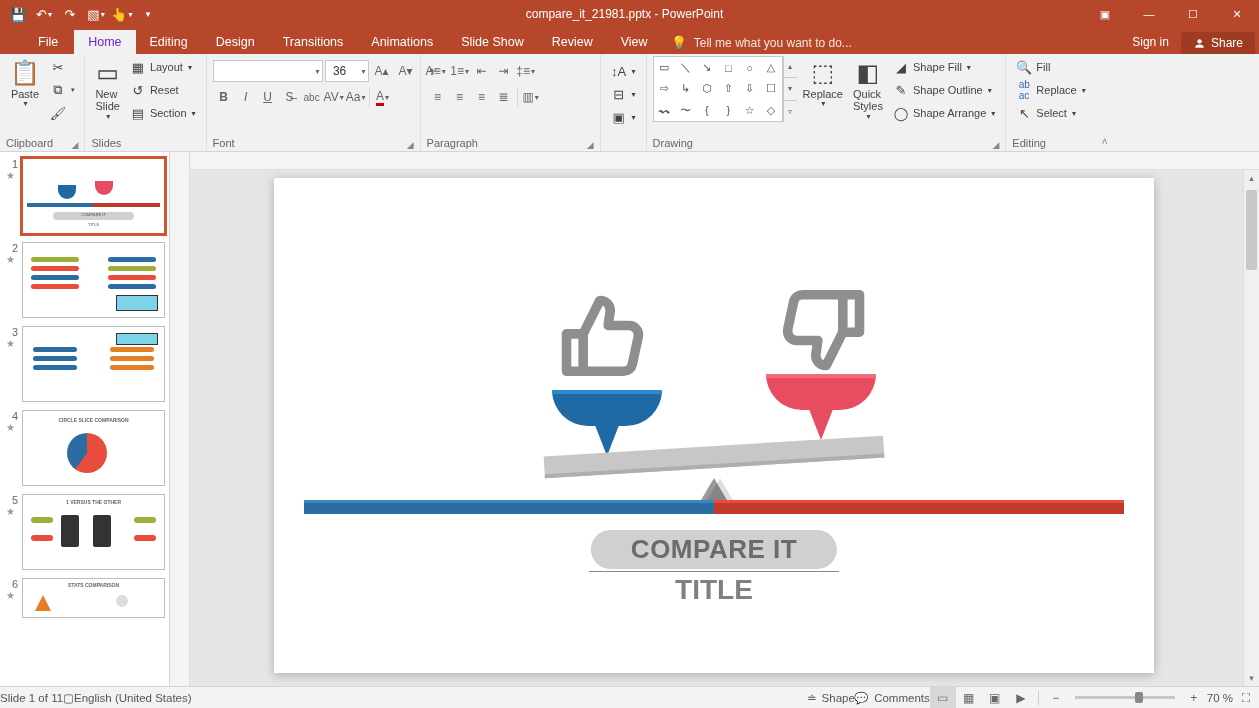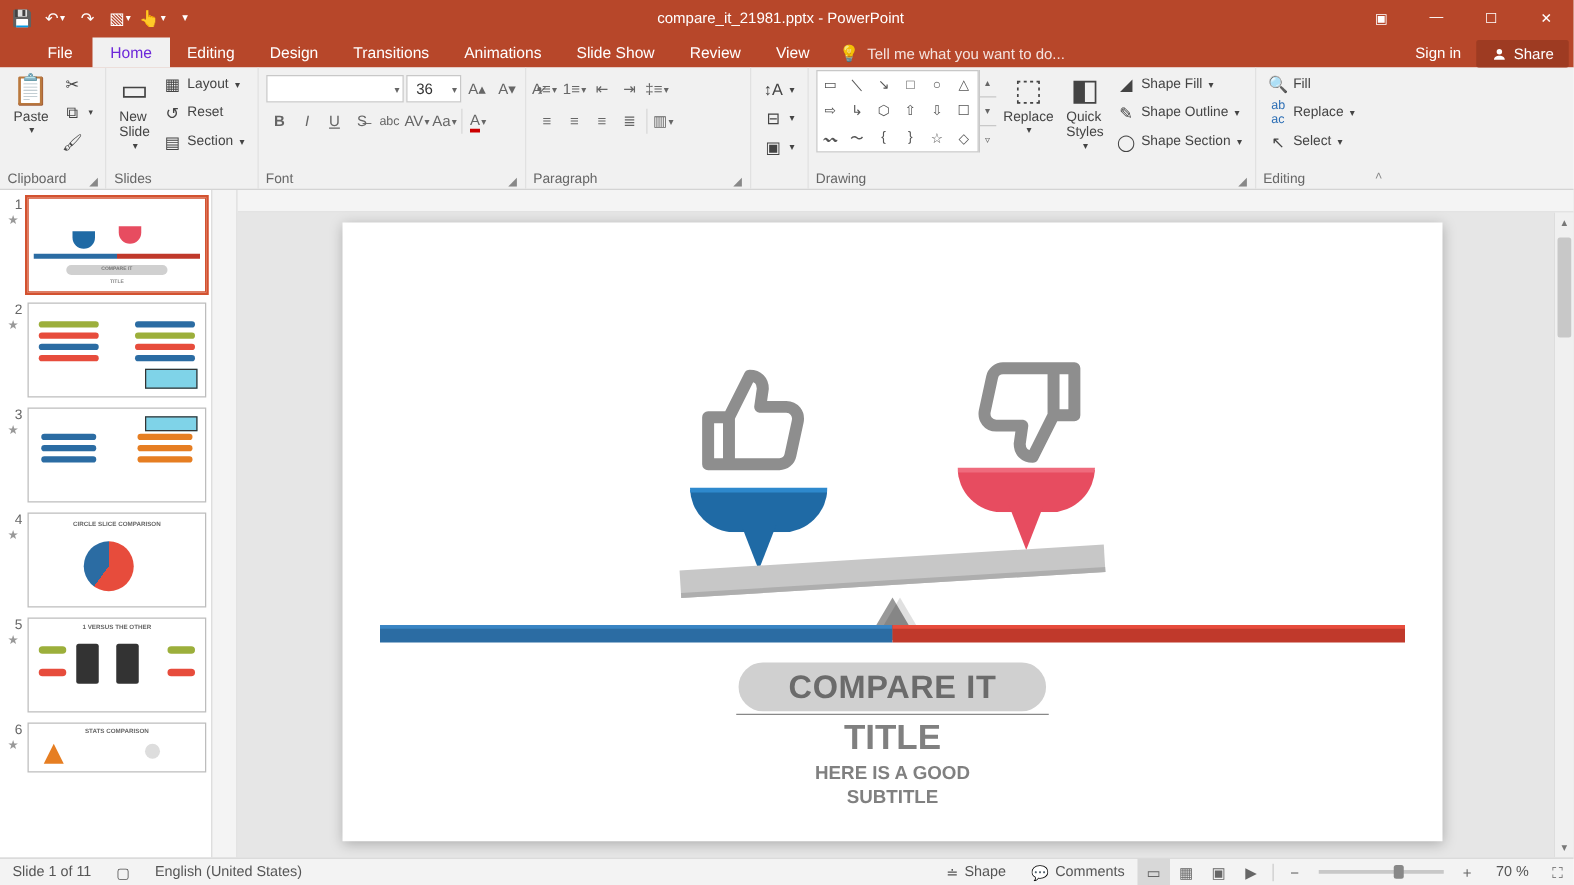--- a/index.html
+++ b/index.html
@@ -89,21 +89,21 @@
 .thumb-icon { position:absolute; width:100px; height:100px; }
 .thumb-icon.up { left:280px; top:110px; }
 .thumb-icon.down { left:498px; top:100px; }
 .badge { position:absolute; left:50%; top:352px; transform:translateX(-50%); background:#d0d0d0; border-radius:20px; padding:4px 40px; font-weight:800; font-size:26px; color:#6b6b6b; letter-spacing:.5px;}
 .title-line{ position:absolute; left:50%; top:393px; transform:translateX(-50%); width:250px; border-top:1px solid #888;}
 .title-txt{ position:absolute; left:0; right:0; top:396px; text-align:center; font-weight:800; font-size:28px; color:#808080;}
 .subtitle { position:absolute; left:0; right:0; top:432px; text-align:center; font-weight:700; font-size:15px; color:#808080; line-height:1.25;}
 
 
 .status { position:absolute; left:0; right:0; bottom:0; height:22px; background:#f3f3f3; border-top:1px solid #d4d4d4; display:flex; align-items:center; font-size:11.5px; color:#555; }
-.status .seg { padding:0 10px; cursor:pointer; display:flex; align-items:center; gap:5px; height:100%;}
+.status .seg { padding:0 0; cursor:pointer; display:flex; align-items:center; gap:5px; height:100%;}
 .status .flex { flex:1; }
 .view-btn { width:26px; height:22px; display:flex; align-items:center; justify-content:center; font-size:12px; color:#666; cursor:pointer;}
 .view-btn.active{background:#d8d8d8;}
 .zoom-slider{ width:100px; height:3px; background:#c8c8c8; position:relative; margin:0 6px;}
 .zoom-slider .knob{position:absolute; left:60%; top:-4px; width:8px; height:11px; background:#888; border-radius:2px;}
 
 
 .mini{position:absolute; background:#ccc;}
 </style>
 </head>
@@ -332,21 +332,21 @@
             <span>Shape Fill</span>
             <span class="caret">▾</span>
           </div>
         <div class="sbtn">
             <span class="sicon">✎</span>
             <span>Shape Outline</span>
             <span class="caret">▾</span>
           </div>
         <div class="sbtn">
             <span class="sicon">◯</span>
-            <span>Shape Section</span>
+            <span>Shape Arrange</span>
             <span class="caret">▾</span>
           </div>
       </div>
     </div>
     <div class="group-label"><span>Drawing</span><span class="group-launcher">◢</span></div>
   </div>
 
   <div class="group" style="border-right:none;">
     <div class="group-body">
       <div class="col">
@@ -489,21 +489,20 @@
           </div>
         <div class="beam"></div>
         <div class="fulcrum"></div>
         <div class="bar-line">
             <div class="blue"></div>
             <div class="red"></div>
           </div>
         <div class="badge">COMPARE IT</div>
         <div class="title-line"></div>
         <div class="title-txt">TITLE</div>
-        <div class="subtitle"><span>HERE IS A GOOD</span><br><span>SUBTITLE</span></div>
       </div>
     </div>
   </div>
 </div>
 
 <div class="status">
   <div class="seg">Slide 1 of 11</div>
   <div class="seg">▢</div>
   <div class="seg">English (United States)</div>
   <div class="flex"></div>

